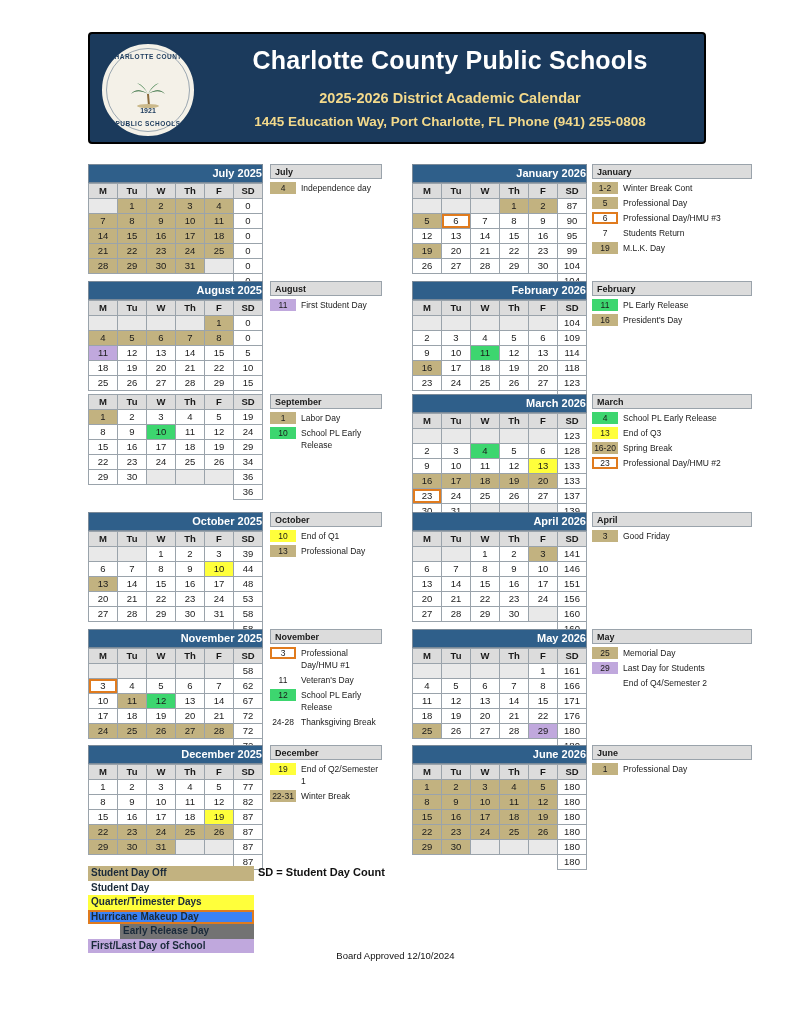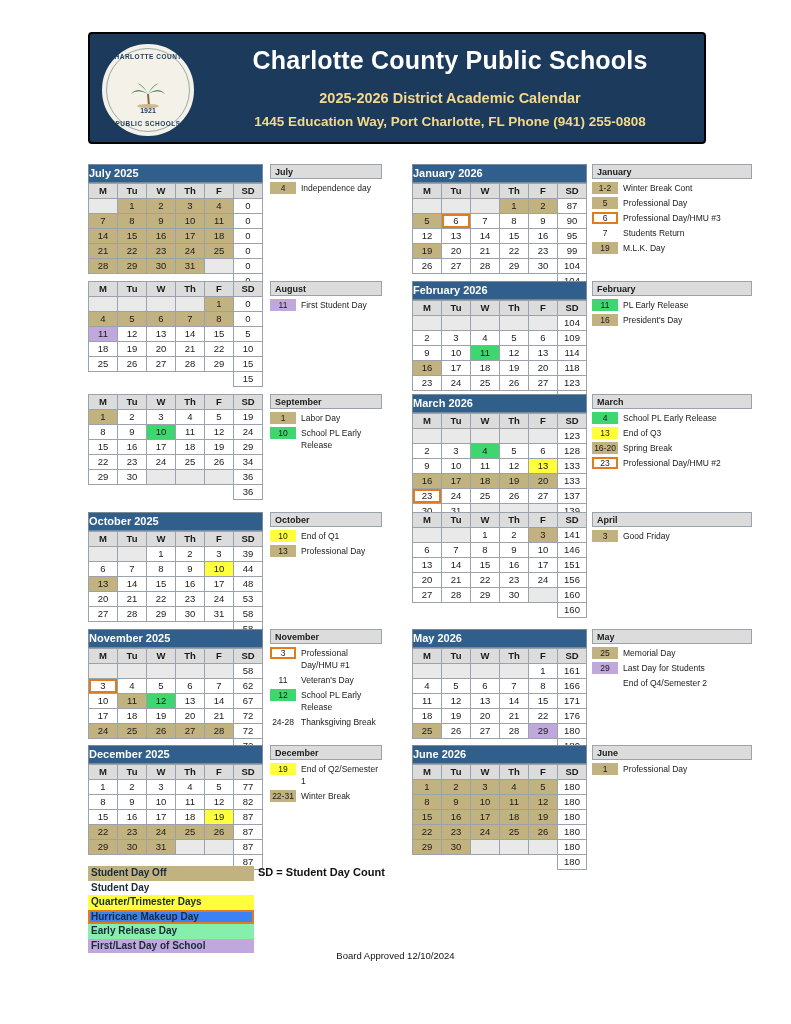--- a/index.html
+++ b/index.html
@@ -73,21 +73,21 @@
   .month {
     position: absolute;
     width: 175px;
     font-size: 9.5px;
   }
   .m-title {
     background: #2f5f8a;
     color: #fff;
     font-weight: bold;
     font-size: 11px;
-    text-align: left;
+    text-align: right;
     padding: 2px 0 3px;
     border: 1px solid #7a8a99;
   }
   table.cal {
     border-collapse: collapse;
     width: 175px;
     table-layout: fixed;
   }
   table.cal th, table.cal td {
     border: 1px solid #9aa3ab;
@@ -165,21 +165,21 @@
     font-weight: bold;
     color: #1a2a3a;
     padding: 0 3px;
     line-height: 14.5px;
     height: 14.5px;
   }
   .lg.l-off   { background: #c2b280; }
   .lg.l-std   { background: #ffffff; }
   .lg.l-qtr   { background: #ffff3b; }
   .lg.l-hur   { background: #3b82f6; box-shadow: inset 0 0 0 2px #e07b1e; }
-  .lg.l-early { background: #86efac; }
+  .lg.l-early { background: #737373; margin-left: 32px; }
   .lg.l-first { background: #c0a8dd; }
   .sd-note {
     position: absolute;
     left: 258px; top: 866px;
     font-size: 11px; font-weight: bold; color: #111;
   }
   .approved {
     position: absolute;
     left: 0; top: 950px; width: 791px;
     text-align: center;
@@ -271,20 +271,21 @@
               <td style="border: none; background: transparent;"></td>
               <td style="border: none; background: transparent;"></td>
               <td style="border: none; background: transparent;"></td>
               <td style="border: none; background: transparent;"></td>
               <td class="sd">0</td>
             </tr>
           </tbody>
         </table>
       </div>
       <div class="month" style="left: 88px; top: 281px;">
+        <div class="m-title">August 2025</div>
         <table class="cal">
           <thead>
             <tr>
               <th>M</th>
               <th>Tu</th>
               <th>W</th>
               <th>Th</th>
               <th>F</th>
               <th>SD</th>
             </tr>
@@ -789,20 +790,21 @@
               <td class="t-std">31</td>
               <td class="empty"></td>
               <td class="empty"></td>
               <td class="empty"></td>
               <td class="sd">139</td>
             </tr>
           </tbody>
         </table>
       </div>
       <div class="month" style="left: 412px; top: 512px;">
+        <div class="m-title">April 2026</div>
         <table class="cal">
           <thead>
             <tr>
               <th>M</th>
               <th>Tu</th>
               <th>W</th>
               <th>Th</th>
               <th>F</th>
               <th>SD</th>
             </tr>

